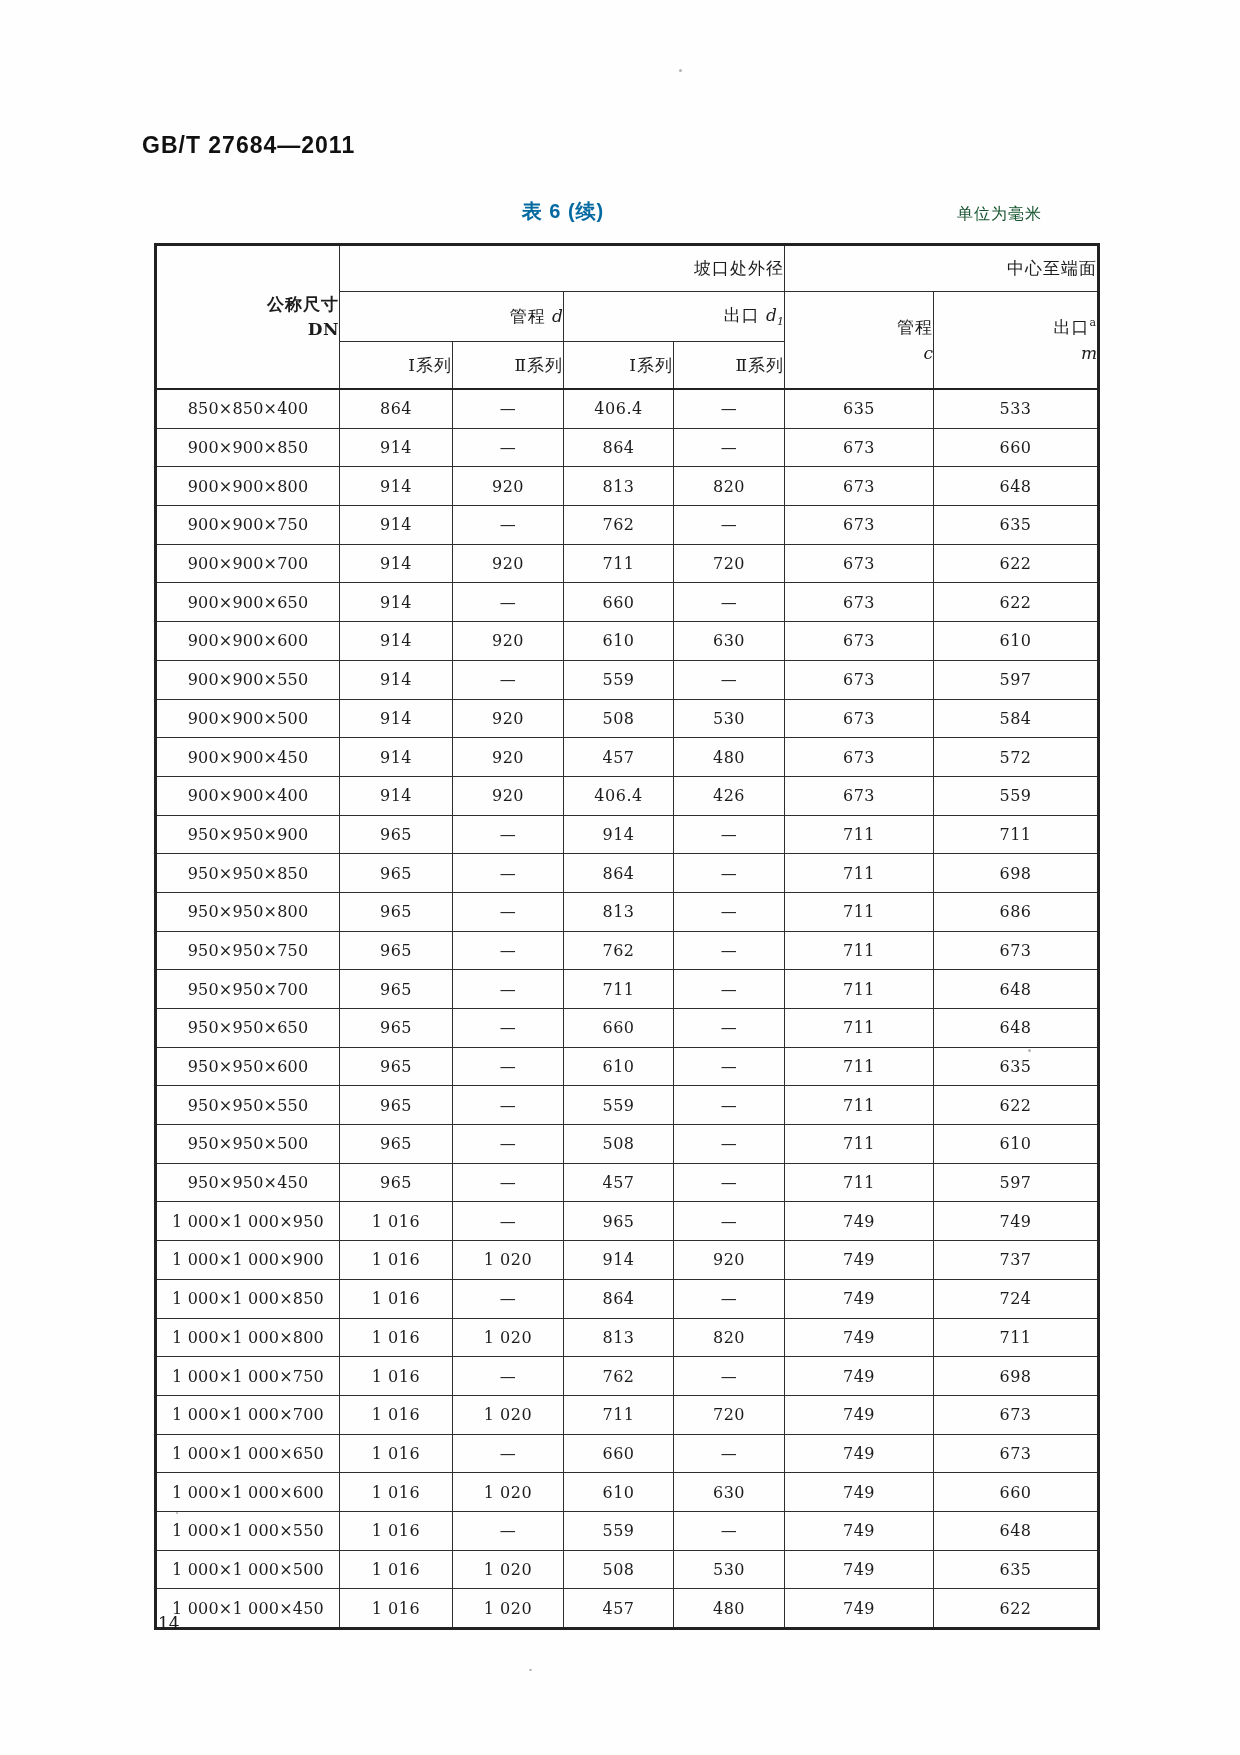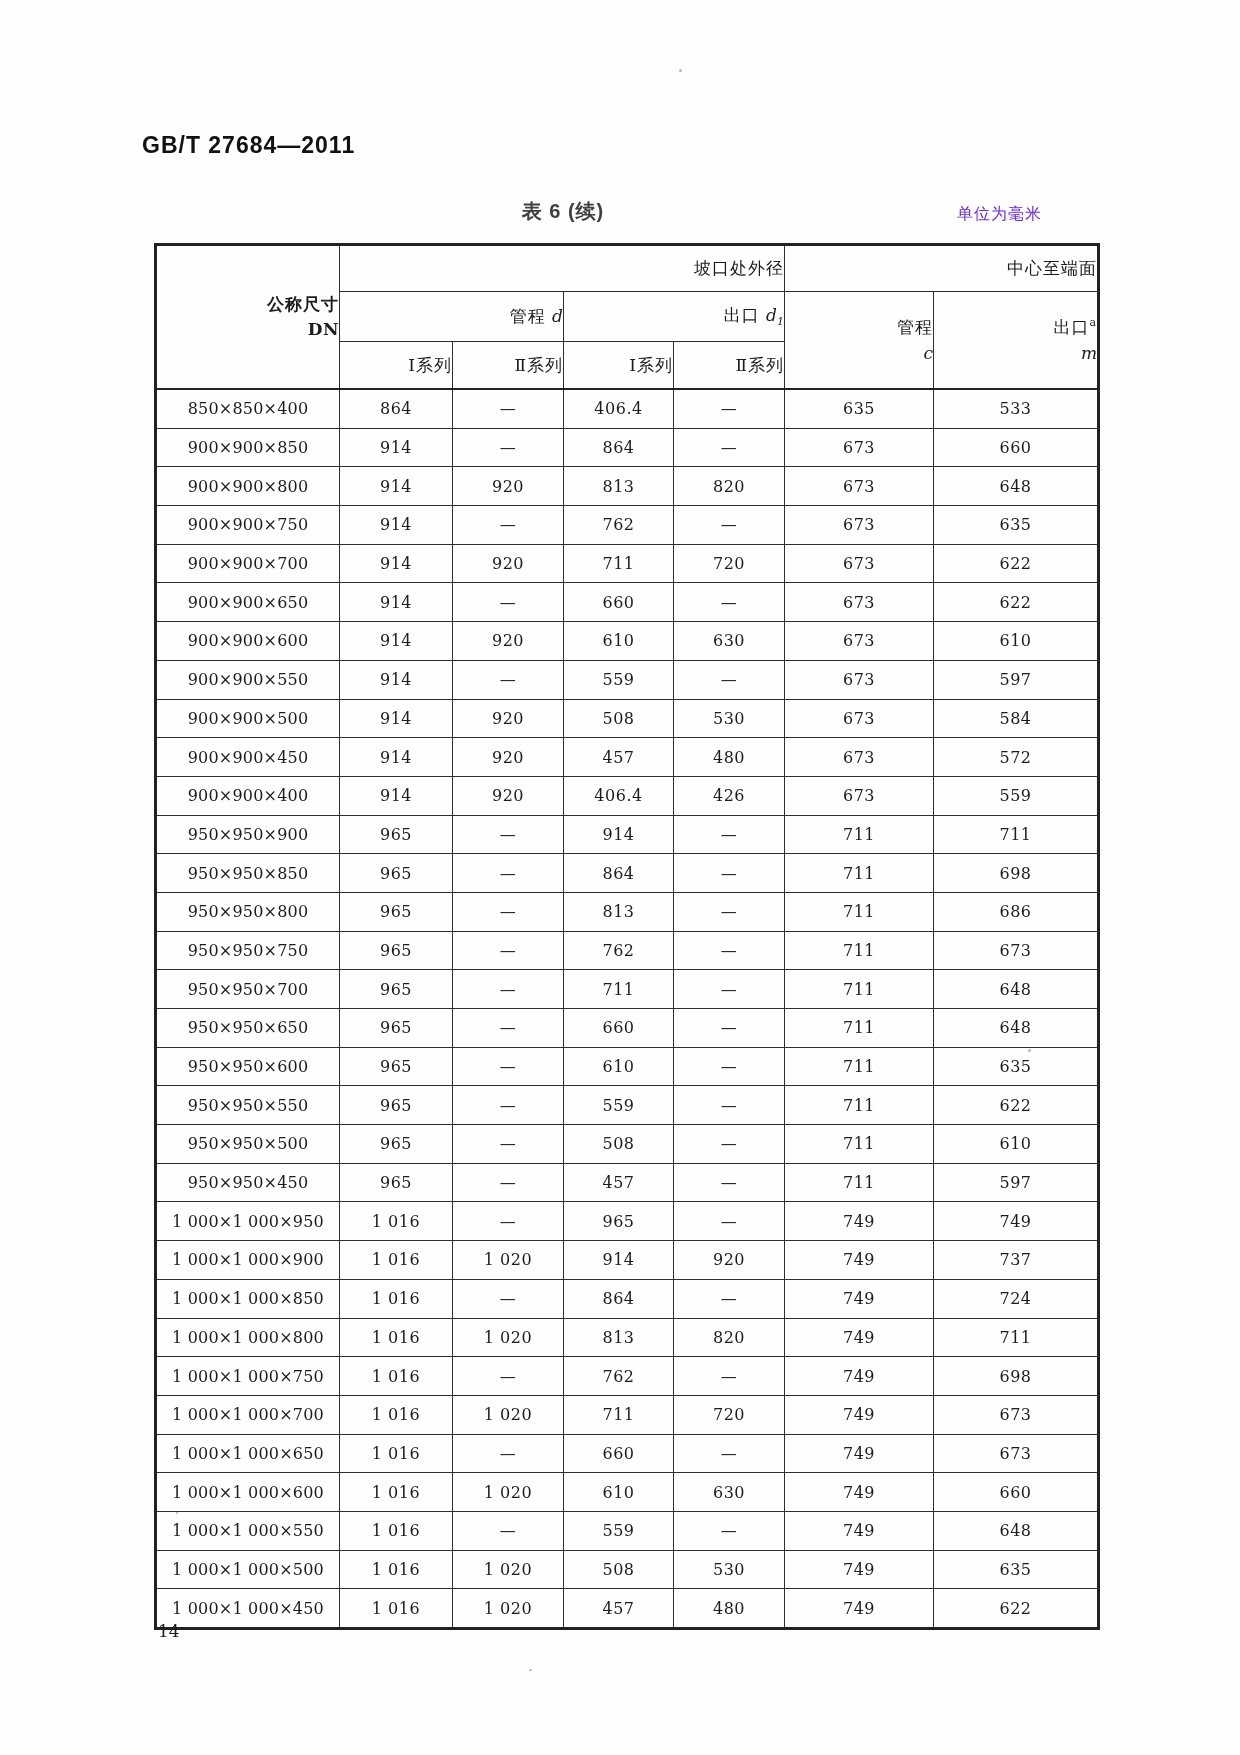--- a/index.html
+++ b/index.html
@@ -17,27 +17,27 @@
     position:absolute; left:142px; top:132px;
     font-family:"Liberation Sans", sans-serif;
     font-weight:700; font-size:23px; letter-spacing:1px;
     color:#111;
     text-align:right;
   }
   .table-title {
     position:absolute; left:563px; top:198px;
     transform:translateX(-50%);
     font-family:"Liberation Sans", sans-serif;
-    font-weight:700; font-size:20px; color:#404040;
+    font-weight:700; font-size:20px; color:#0369a1;
     white-space:nowrap; letter-spacing:1px;
   }
   .unit-note {
     position:absolute; left:1042px; top:204px;
     transform:translateX(-100%);
-    font-size:16px; color:#6d28d9; white-space:nowrap;
+    font-size:16px; color:#14532d; white-space:nowrap;
     letter-spacing:1px;
   }
 
   table.dim-table {
     position:absolute; left:154px; top:243px;
     width:943px;
     border-collapse:collapse; table-layout:fixed;
     font-size:16px; color:#1c1c1c;
   }
   table.dim-table th, table.dim-table td {
@@ -57,21 +57,21 @@
 
   .dn-head div { line-height:1.5; letter-spacing:1px;font-weight:bold; }
   .dn-head .dn-latin { font-family:"DejaVu Serif", serif; letter-spacing:0.5px; }
   .mvar { font-style:italic; font-family:"DejaVu Serif", serif; letter-spacing:0; }
   .two-line div { line-height:1.55; }
   sup.fn { font-size:11px; vertical-align:super; font-style:normal; }
   sub.vsub { font-size:11px; }
 
   .page-number {
     position:absolute; left:158px; top:1613px;
-    font-size:17px; color:#1c1c1c;margin-top:8px;
+    font-size:17px; color:#1c1c1c;
   }
 
   
   .speck { position:absolute; background:#777; border-radius:50%; opacity:.55; }
 </style>
 </head>
 <body>
 
 <div class="page">
 

